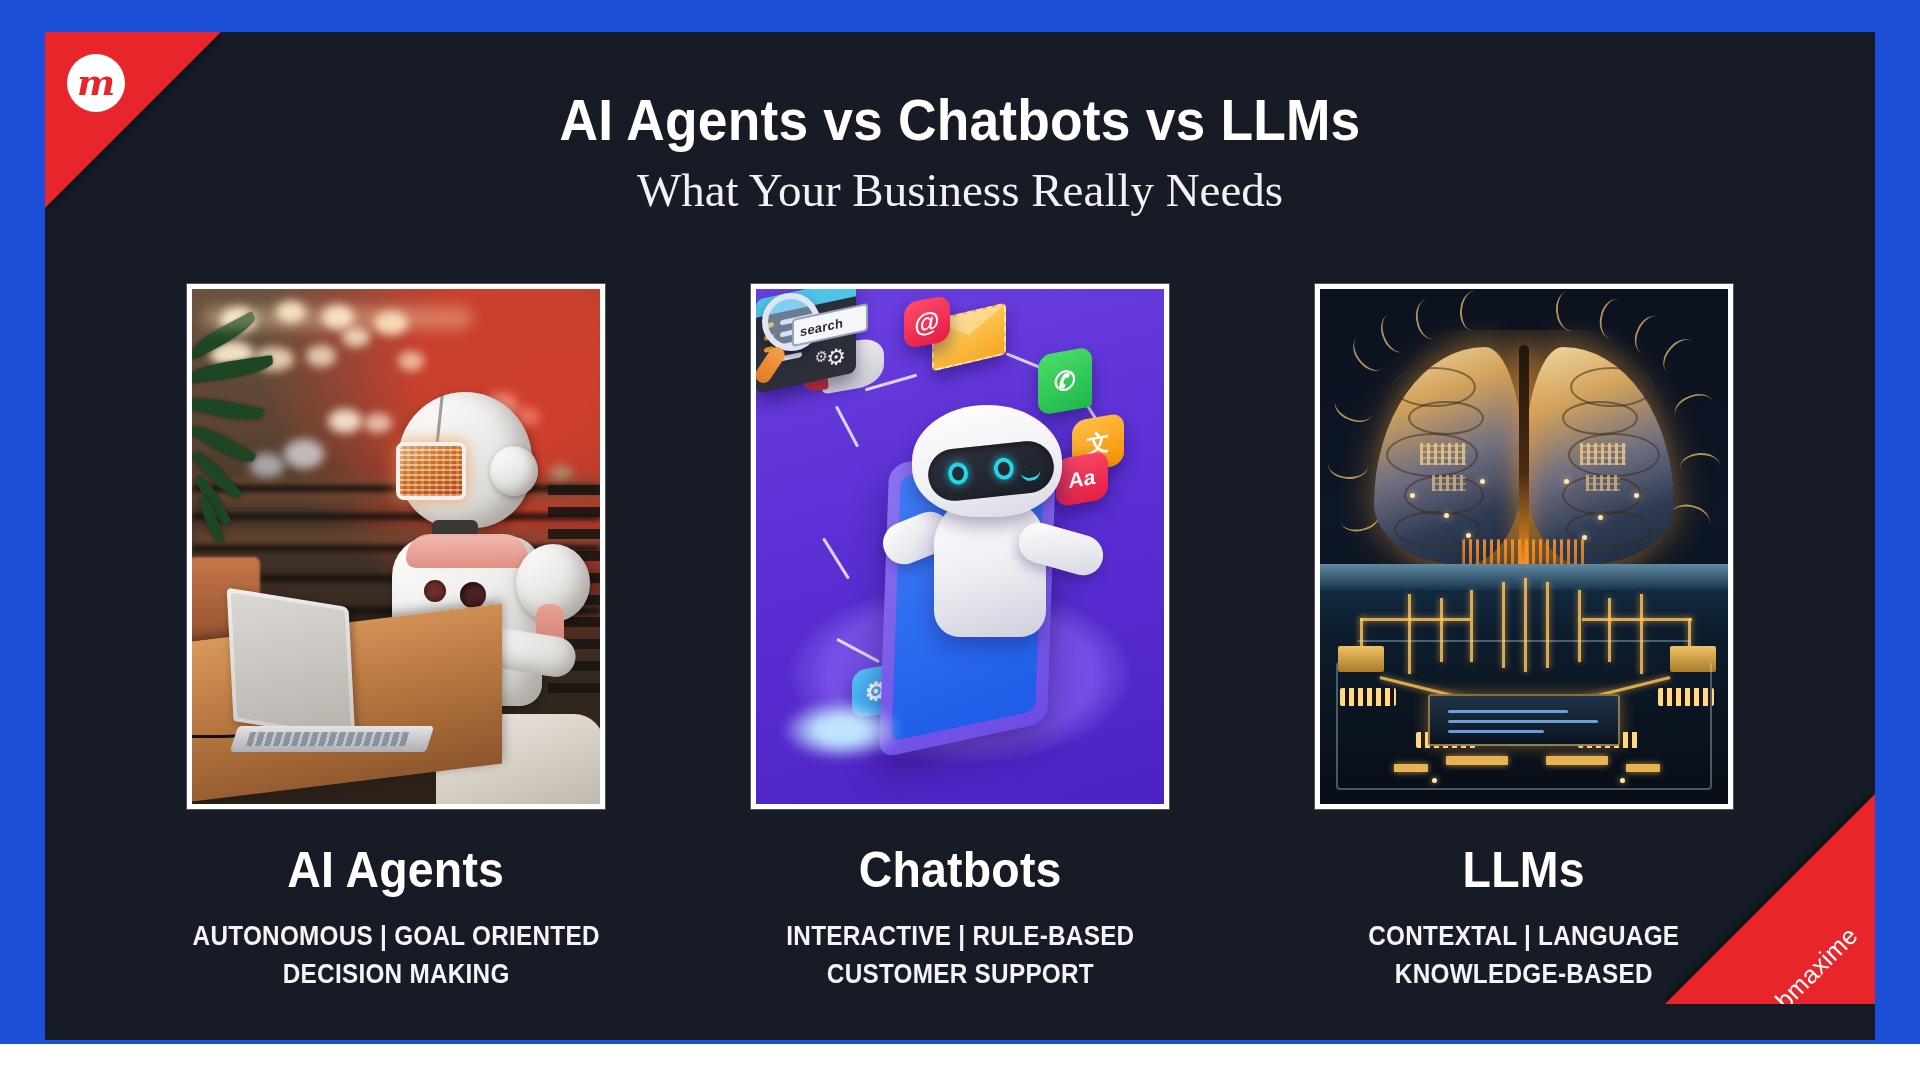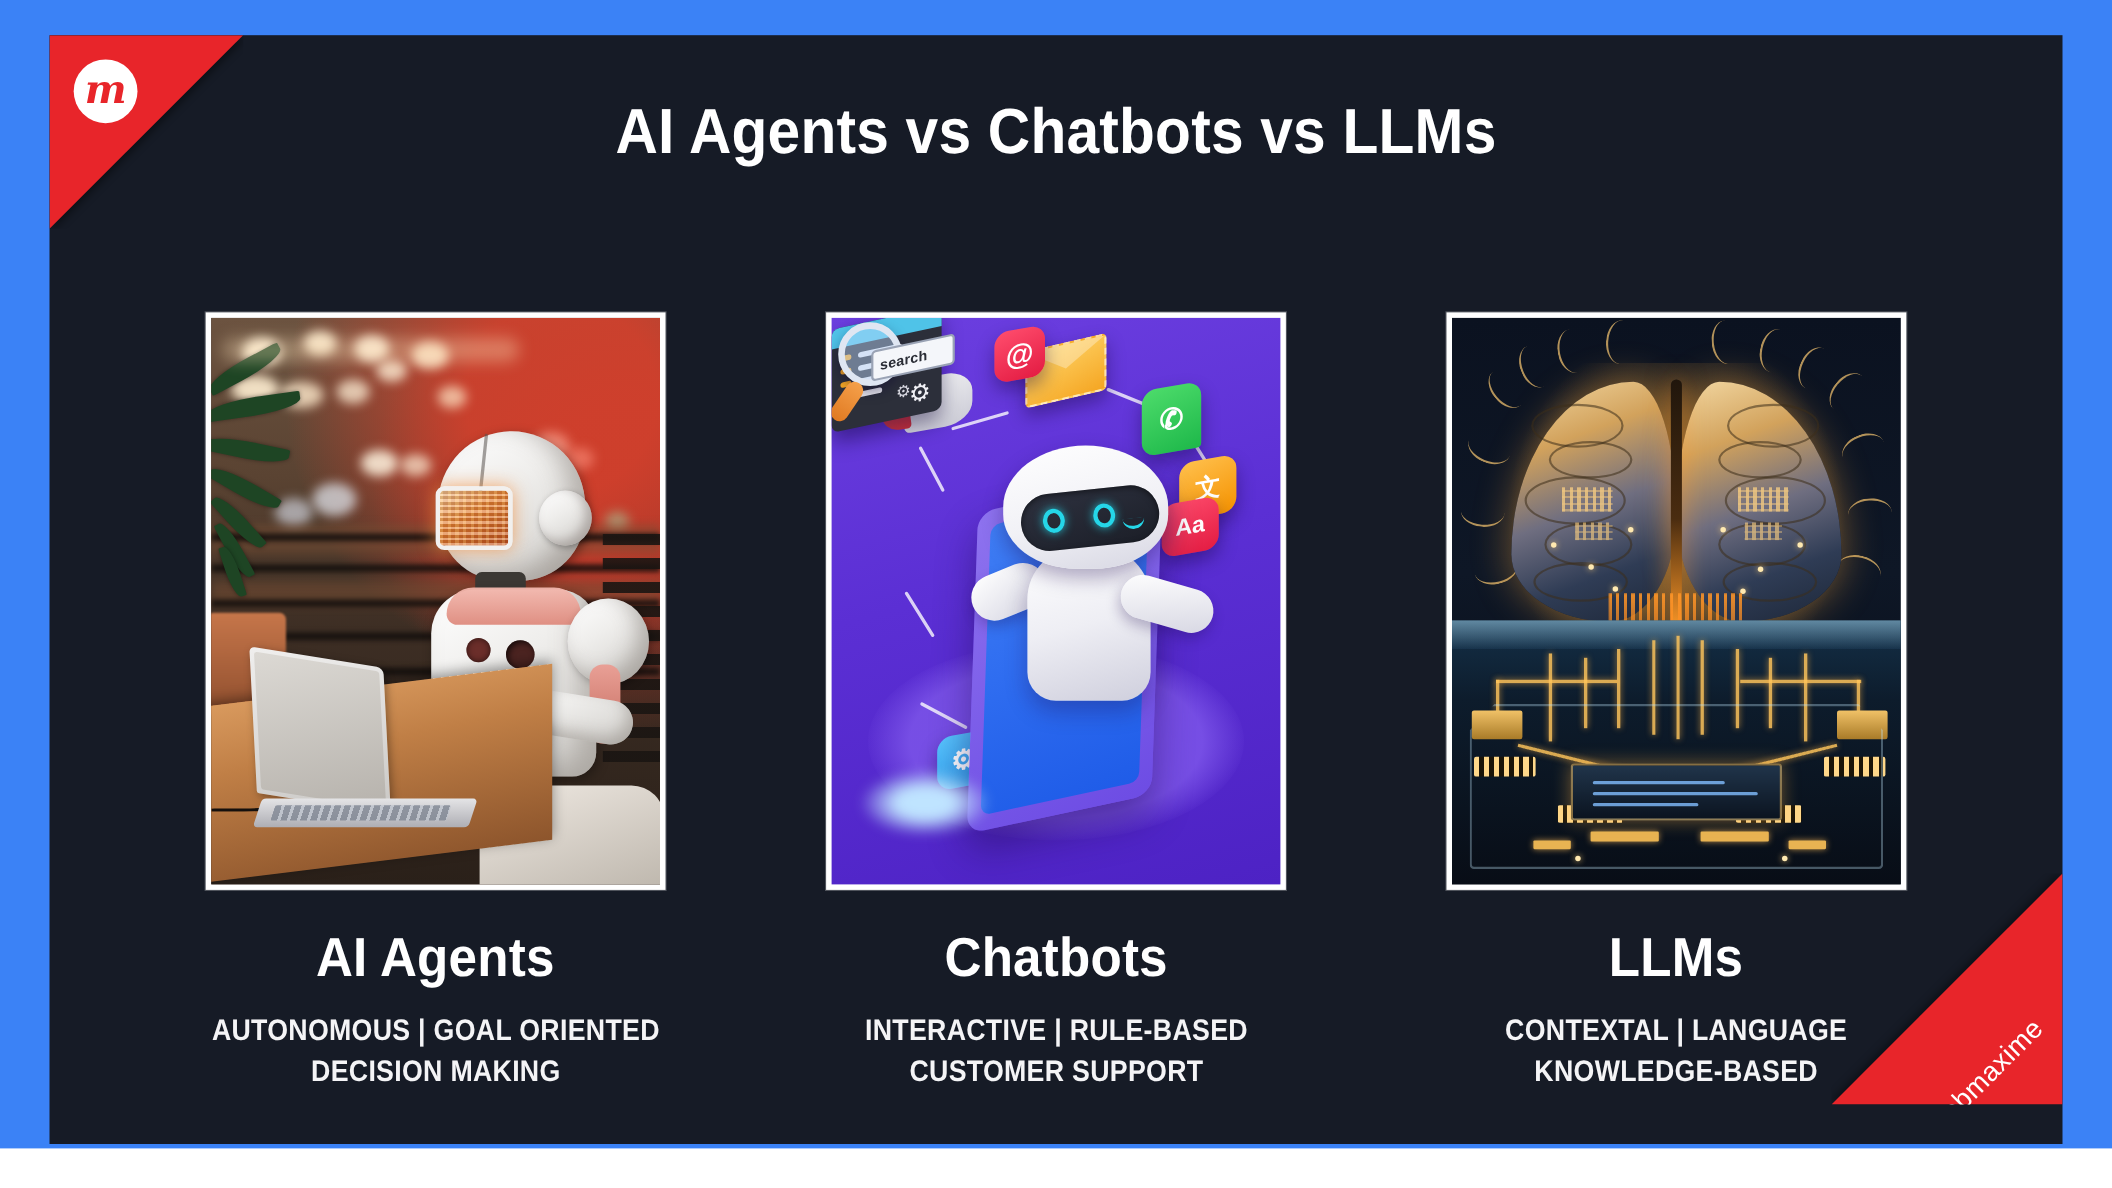--- a/index.html
+++ b/index.html
@@ -4,21 +4,21 @@
 <style>
   * { margin:0; padding:0; box-sizing:border-box; }
   html, body {
     width:1920px; height:1080px;
     background:#ffffff;
     font-family:"Liberation Sans", sans-serif;
     overflow:hidden;
   }
 
   
-  #page { position:relative; width:1920px; height:1044px; background:#3b82f6; }
+  #page { position:relative; width:1920px; height:1044px; background:#1d4ed8; }
 
   #panel {
     position:absolute;
     left:45px; top:32px;
     width:1830px; height:1008px;
     background:#161b26;
     overflow:hidden;
   }
 
   
@@ -344,20 +344,21 @@
     clip-path:polygon(6% 0,94% 0,100% 16%,100% 100%,0 100%,0 16%); }
 </style>
 </head>
 <body>
 
 <div id="page">
   <div id="panel">
 
     <div id="header">
       <div id="title">AI Agents vs Chatbots vs LLMs</div>
+      <div id="subtitle">What Your Business Really Needs</div>
     </div>
 
     <div id="cards">
 
       <div class="card">
         <div class="frame">
           <div class="art art-robot">
             <div class="bgwrap"></div>
             <div class="bokeh" style="left:28px;top:18px;width:36px;height:26px;background:rgba(255,240,215,.95)"></div>
             <div class="bokeh" style="left:84px;top:12px;width:30px;height:22px;background:rgba(255,238,210,.9)"></div>

